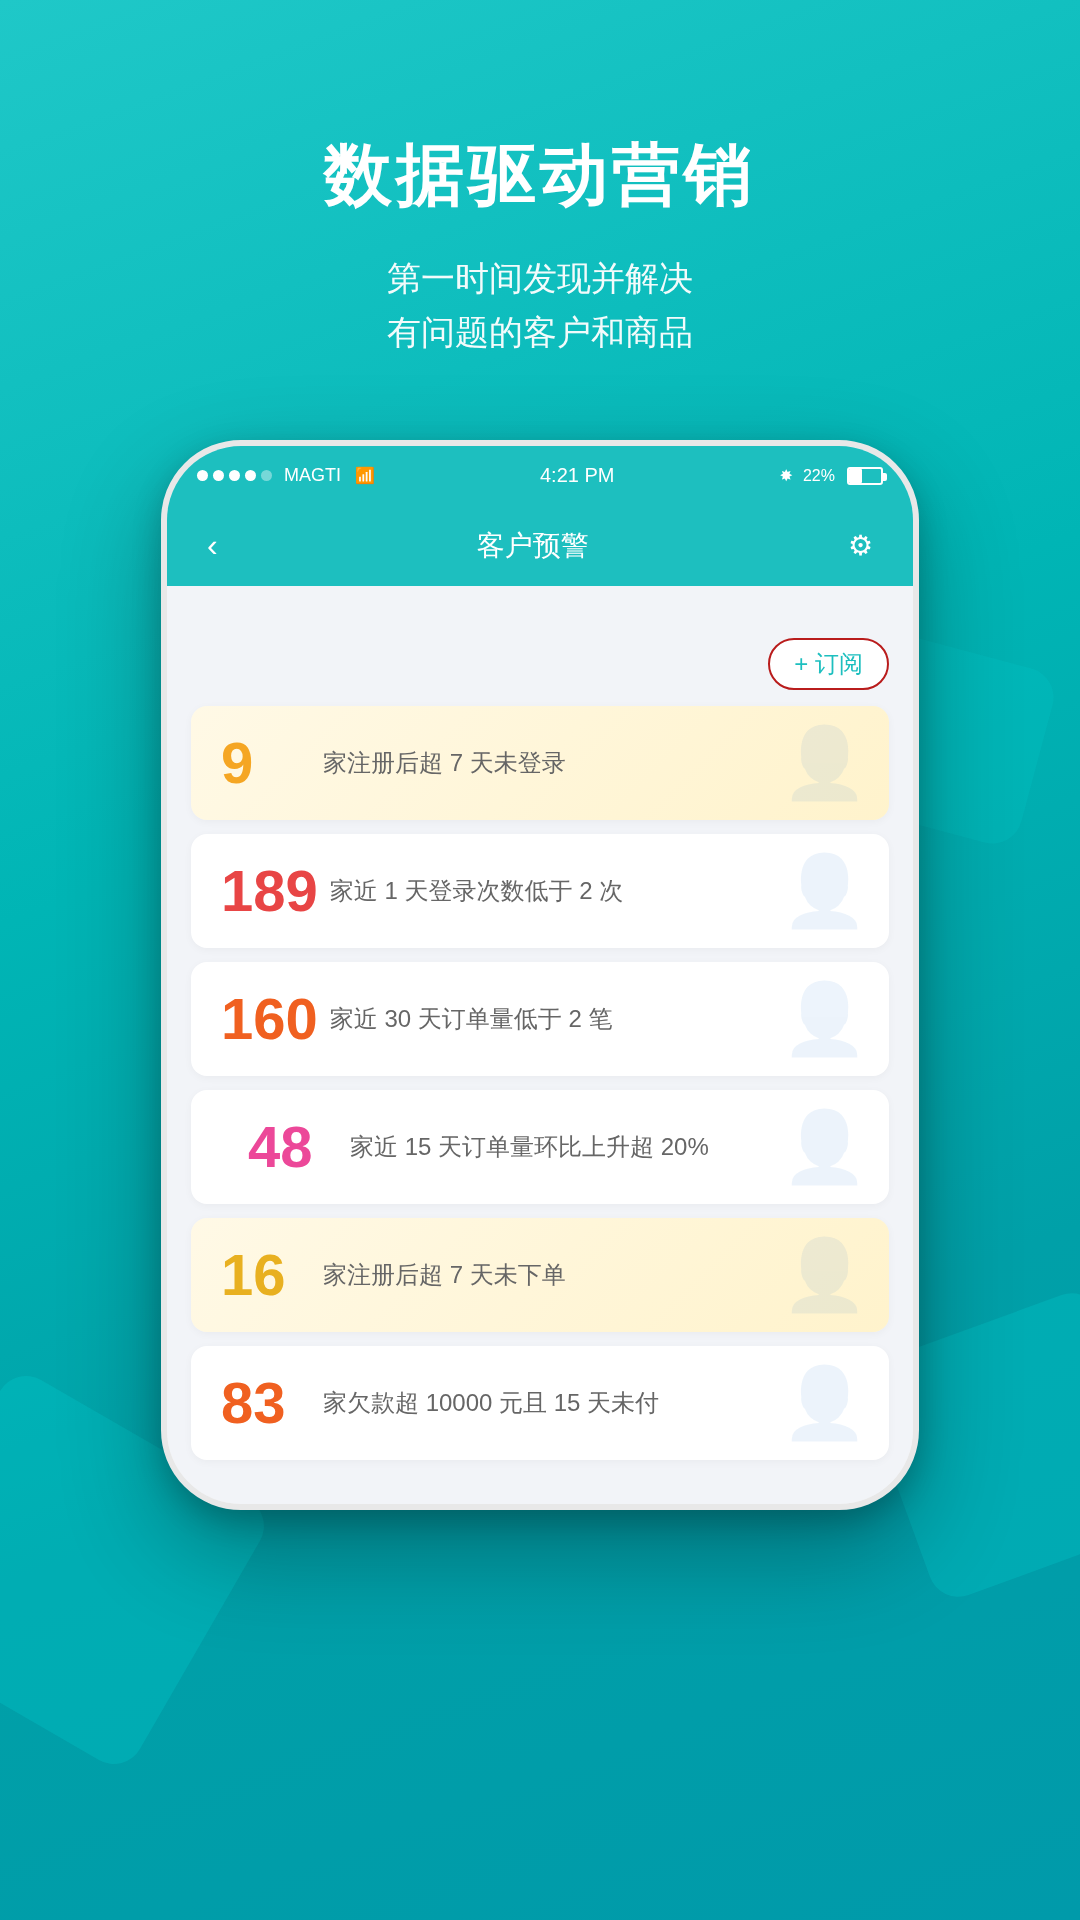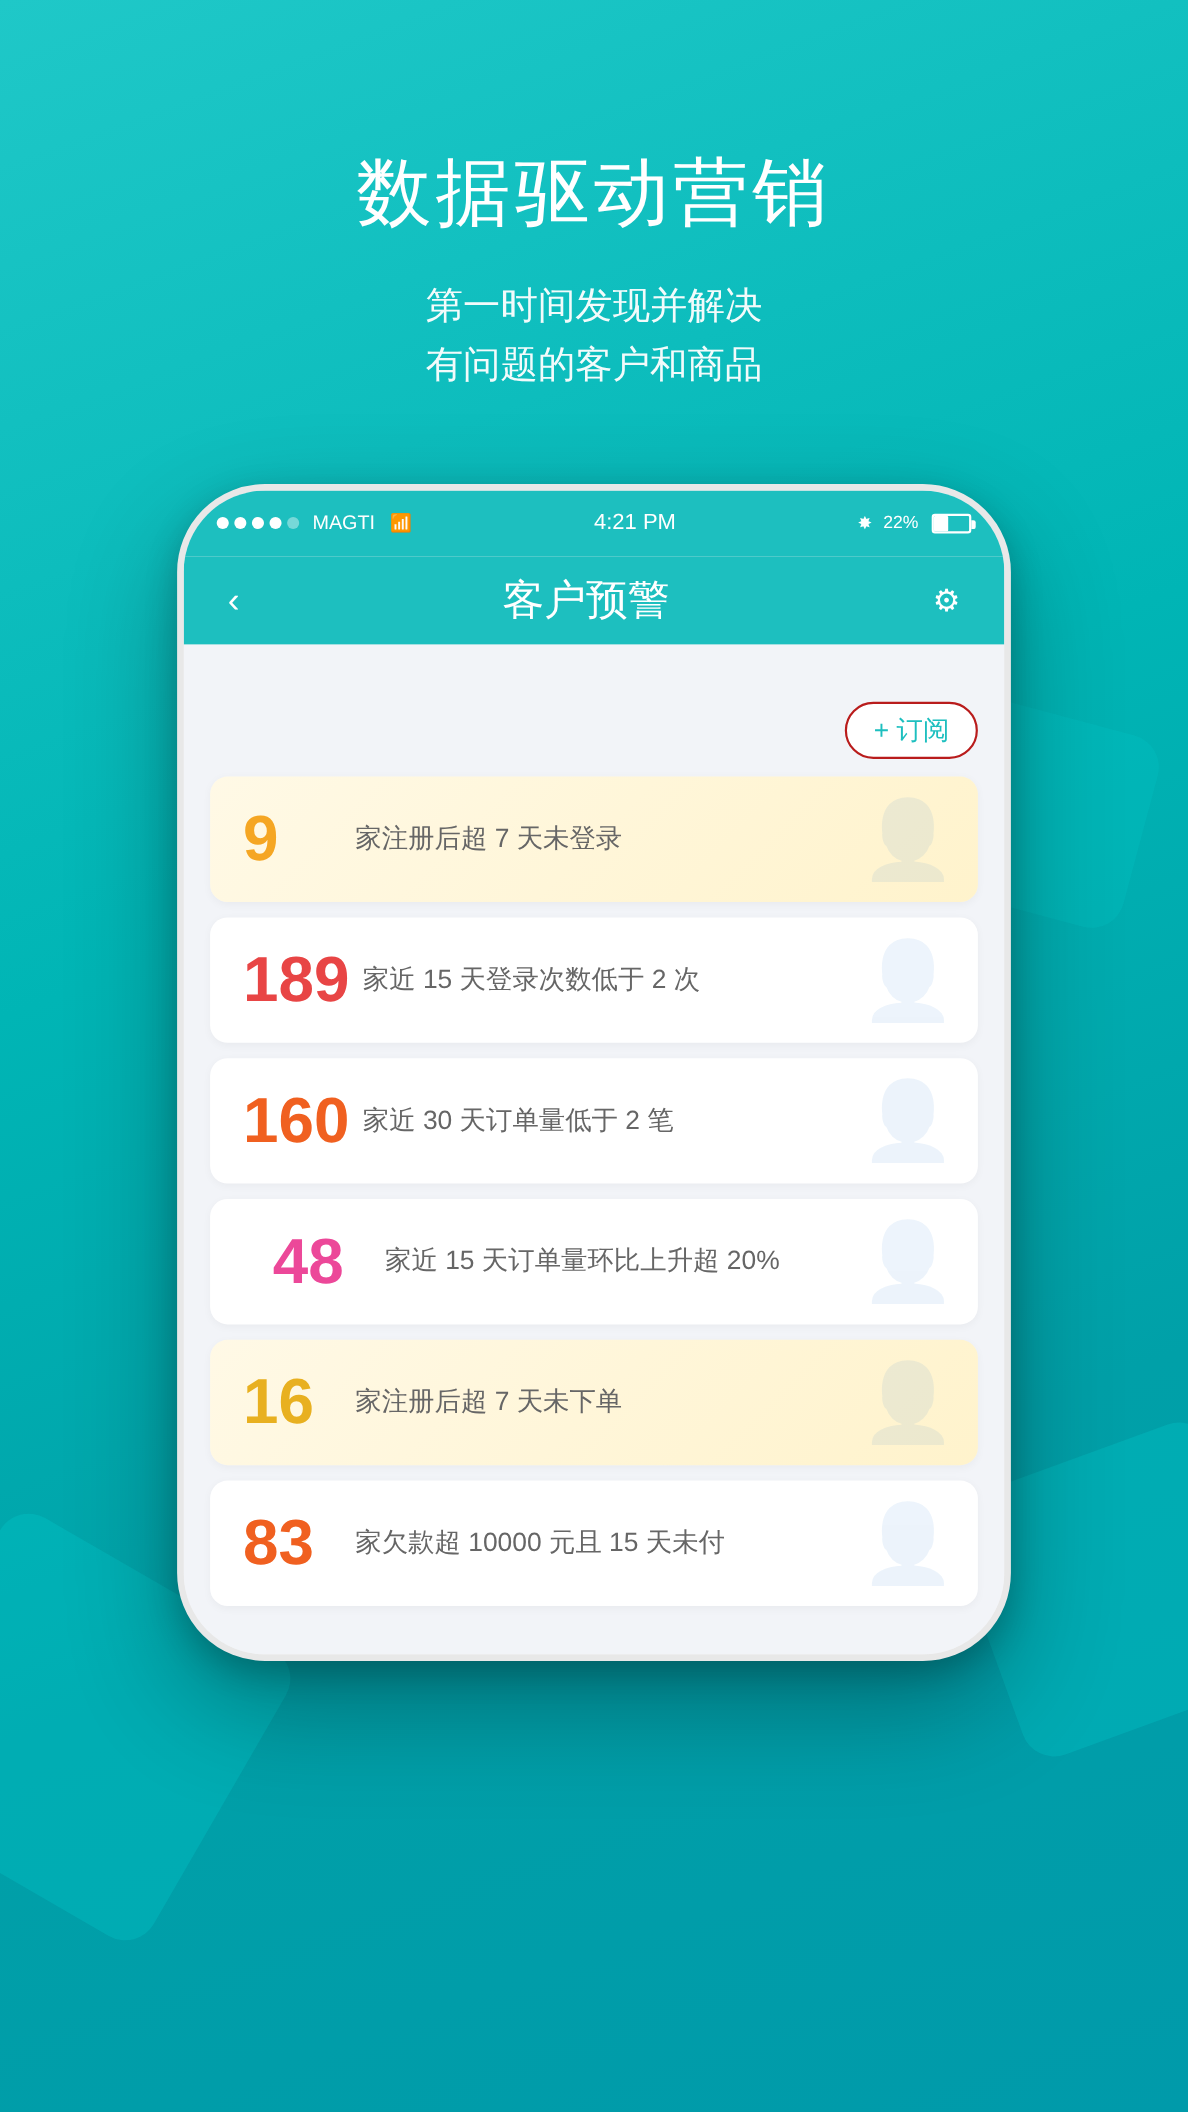--- a/index.html
+++ b/index.html
@@ -44,21 +44,21 @@
 
     
     .header-section {
       margin-top: 130px;
       text-align: center;
       color: white;
       z-index: 10;
     }
     .header-title {
       font-size: 68px;
-      font-weight: 400;
+      font-weight: 700;
       letter-spacing: 4px;
       margin-bottom: 30px;
     }
     .header-subtitle {
       font-size: 34px;
       font-weight: 400;
       line-height: 1.6;
       opacity: 0.95;
     }
 
@@ -153,21 +153,21 @@
       justify-content: space-between;
     }
     .nav-back {
       color: white;
       font-size: 32px;
       cursor: pointer;
       padding: 10px;
     }
     .nav-title {
       color: white;
-      font-size: 38px;
+      font-size: 28px;
       font-weight: 500;
     }
     .nav-gear {
       color: white;
       font-size: 28px;
       cursor: pointer;
       padding: 10px;
     }
 
     
@@ -296,21 +296,21 @@
     </div>
 
     <div id="alerts-container">
         <div class="alert-card yellow-bg">
     <span class="alert-number num-orange">9</span>
     <span class="alert-text">家注册后超 7 天未登录</span>
     <span class="card-icon-watermark">👤</span>
   </div>
         <div class="alert-card light-bg">
     <span class="alert-number num-red">189</span>
-    <span class="alert-text">家近 15 天登录次数低于 2 次</span>
+    <span class="alert-text">家近 1 天登录次数低于 2 次</span>
     <span class="card-icon-watermark">👤</span>
   </div>
         <div class="alert-card light-bg">
     <span class="alert-number num-orange-red">160</span>
     <span class="alert-text">家近 30 天订单量低于 2 笔</span>
     <span class="card-icon-watermark">👤</span>
   </div>
         <div class="alert-card light-bg">
     <span class="alert-number num-green">48</span>
     <span class="alert-text">家近 15 天订单量环比上升超 20%</span>

